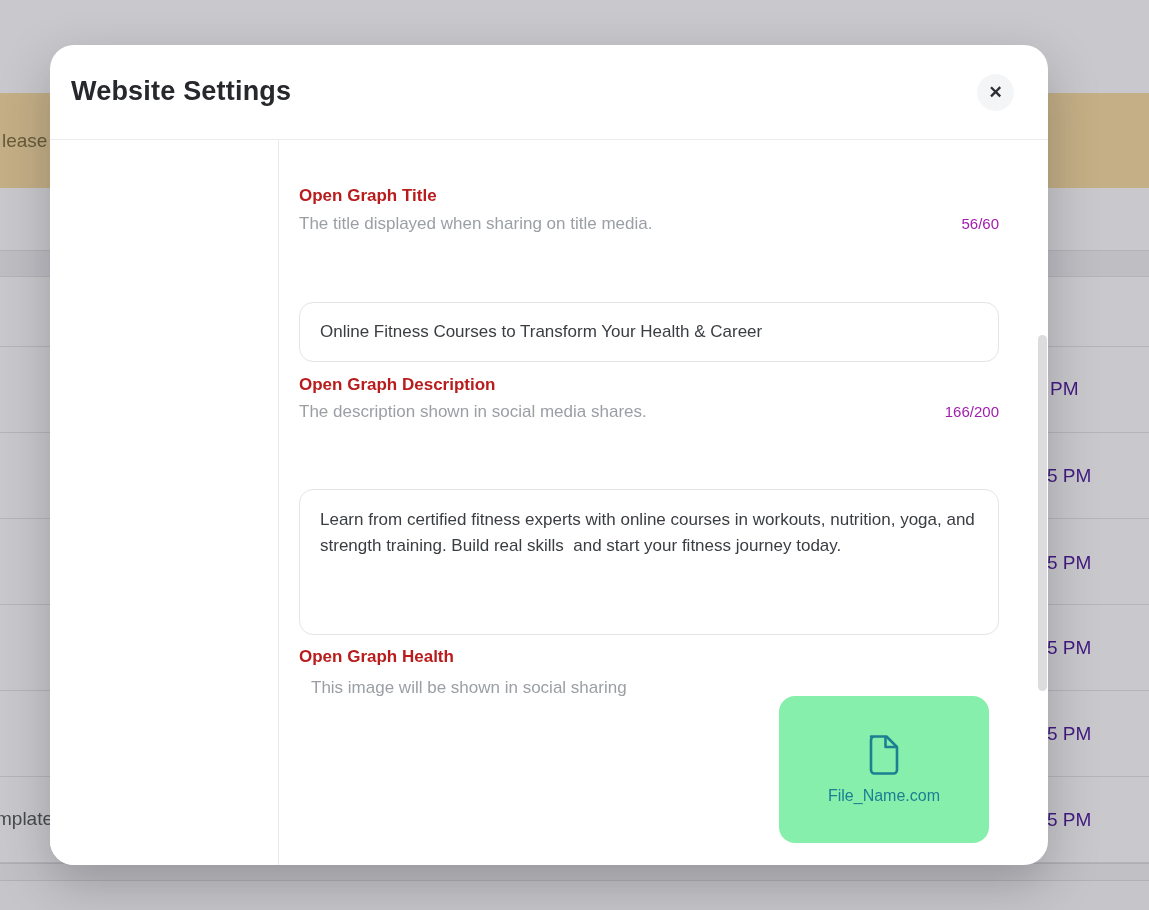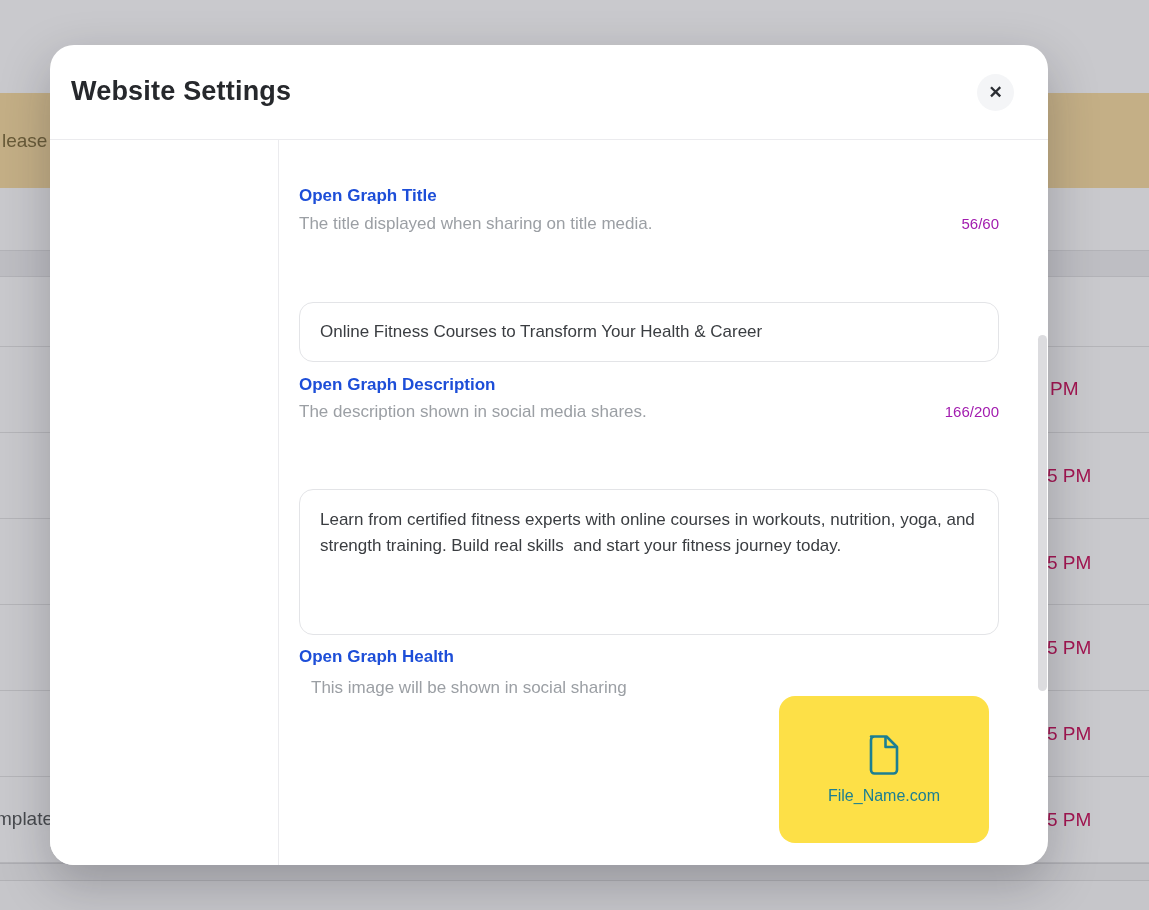--- a/index.html
+++ b/index.html
@@ -28,21 +28,21 @@
     position: absolute; left: 0; top: 250px; width: 100%; height: 27px;
     background: #DFDFE3;
     border-top: 1px solid #D2D2D6; border-bottom: 1px solid #D2D2D6;
   }
   .bg-row {
     position: absolute; left: 0; width: 100%;
     border-bottom: 1px solid #D4D4D8;
   }
   .bg-time {
     position: absolute; left: 1047px;
-    font-size: 19px; color: #be185d; white-space: nowrap;
+    font-size: 19px; color: #4c1d95; white-space: nowrap;
   }
   .bg-left-label {
     position: absolute; left: -4px; top: 808px;
     font-size: 19px; color: #53565A; white-space: nowrap;
   }
   .bg-footer-strip {
     position: absolute; left: 0; top: 863px; width: 100%; height: 17px;
     background: #E2E2E5; border-top: 1px solid #CBCBCF;
   }
   .bg-footer {
@@ -81,21 +81,21 @@
   }
   .close-btn span { font-size: 17px; font-weight: 700; color: #2B2E33; line-height: 1; }
 
   .modal-sidepanel {
     position: absolute; left: 0; top: 95px; width: 229px; height: 725px;
     border-right: 1px solid #EBEBEE; background: #ffffff;
   }
 
   .modal-body { position: absolute; left: 249px; top: 95px; width: 700px; height: 725px; }
 
-  .field-label { position: absolute; font-size: 17px; font-weight: 600; color: #1d4ed8; }
+  .field-label { position: absolute; font-size: 17px; font-weight: 600; color: #b91c1c; }
   .field-help  { position: absolute; font-size: 17px; color: #9B9FA4; }
   .field-counter { position: absolute; right: 0; font-size: 15px; color: #a21caf; }
 
   .og-title-input {
     position: absolute; left: 0; top: 162px; width: 700px; height: 60px;
     border: 1px solid #E3E4E7; border-radius: 14px;
     padding: 12px 20px; font-size: 17px; color: #3A3D41;
     font-family: "Liberation Sans", "DejaVu Sans", sans-serif;
     outline: none; background: #fff;
   }
@@ -103,21 +103,21 @@
   .og-desc-textarea {
     position: absolute; left: 0; top: 349px; width: 700px; height: 146px;
     border: 1px solid #E3E4E7; border-radius: 14px;
     padding: 17px 20px; font-size: 17px; line-height: 1.5; color: #3A3D41;
     font-family: "Liberation Sans", "DejaVu Sans", sans-serif;
     resize: none; outline: none; background: #fff;
   }
 
   .og-image-box {
     position: absolute; left: 480px; top: 556px; width: 210px; height: 147px;
-    background: #fde047; border-radius: 16px;
+    background: #86efac; border-radius: 16px;
     display: flex; flex-direction: column; align-items: center; justify-content: center;
     gap: 12px; cursor: pointer;
   }
   .og-image-box .file-name { font-size: 16px; color: #1C7F92; }
 
   .scroll-thumb {
     position: absolute; left: 988px; top: 290px; width: 9px; height: 356px;
     background: #DCDCDF; border-radius: 5px; cursor: pointer;
   }
 </style>

